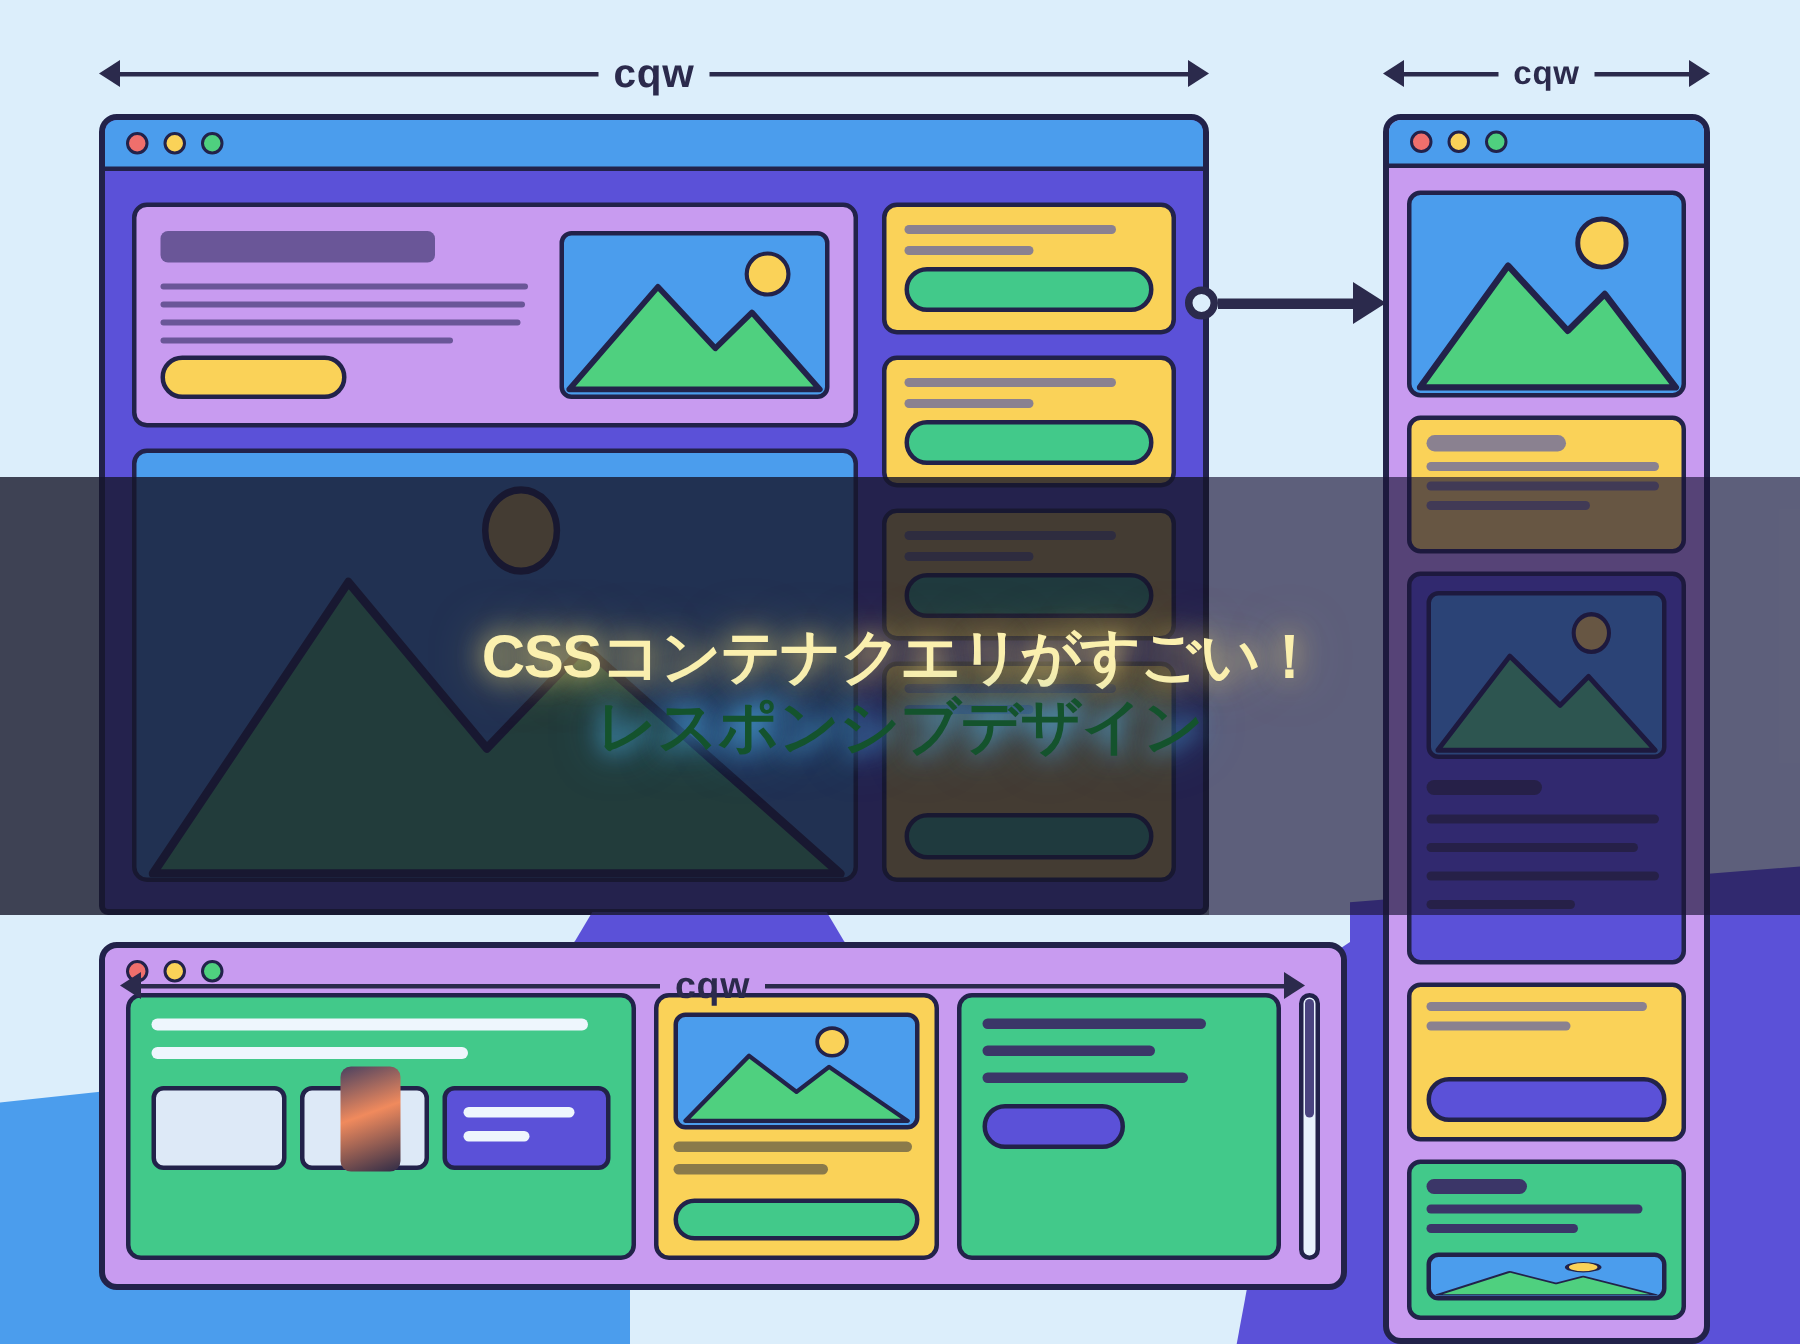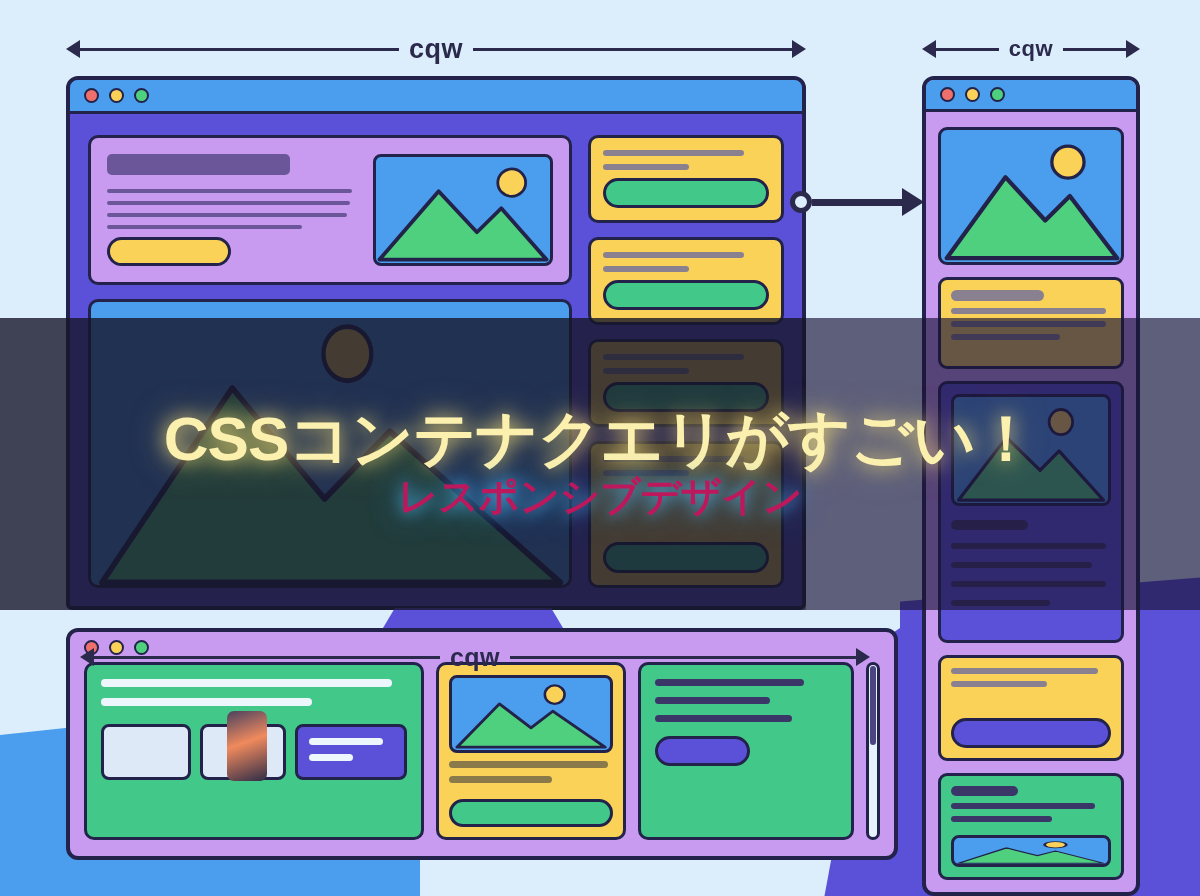--- a/index.html
+++ b/index.html
@@ -110,31 +110,31 @@
   #overlay-right{
     position:absolute;left:806px;top:318px;width:394px;height:292px;
     background:rgba(28,22,56,.66);
   }
   #titleblock{
     position:absolute;left:0;top:318px;width:1200px;height:292px;
     display:flex;flex-direction:column;align-items:center;justify-content:center;
     text-align:center;
   }
   .t1{
-    font-size:62px;font-weight:bold;color:#fbf0ae;line-height:1.06;
+    font-size:40px;font-weight:bold;color:#fbf0ae;line-height:1.06;
     text-shadow:0 0 18px rgba(250,226,120,.85),0 0 34px rgba(250,226,120,.55);
     letter-spacing:-1px;
   }
   .t2{
     font-size:40px;font-weight:bold;color:#ffffff;line-height:1.28;
     text-shadow:0 0 16px rgba(90,200,255,.95),0 0 32px rgba(60,170,255,.7);
     letter-spacing:-.5px;margin-top:6px;
   }
   .t3{
-    font-size:40px;font-weight:bold;color:#be185d;line-height:1.28;
+    font-size:40px;font-weight:bold;color:#14532d;line-height:1.28;
     text-shadow:0 0 16px rgba(90,200,255,.95),0 0 32px rgba(60,170,255,.7);
     letter-spacing:-.5px;
   }
 </style>
 </head>
 <body>
 
 <div id="stage">
 
   <div class="bg-base"></div>

